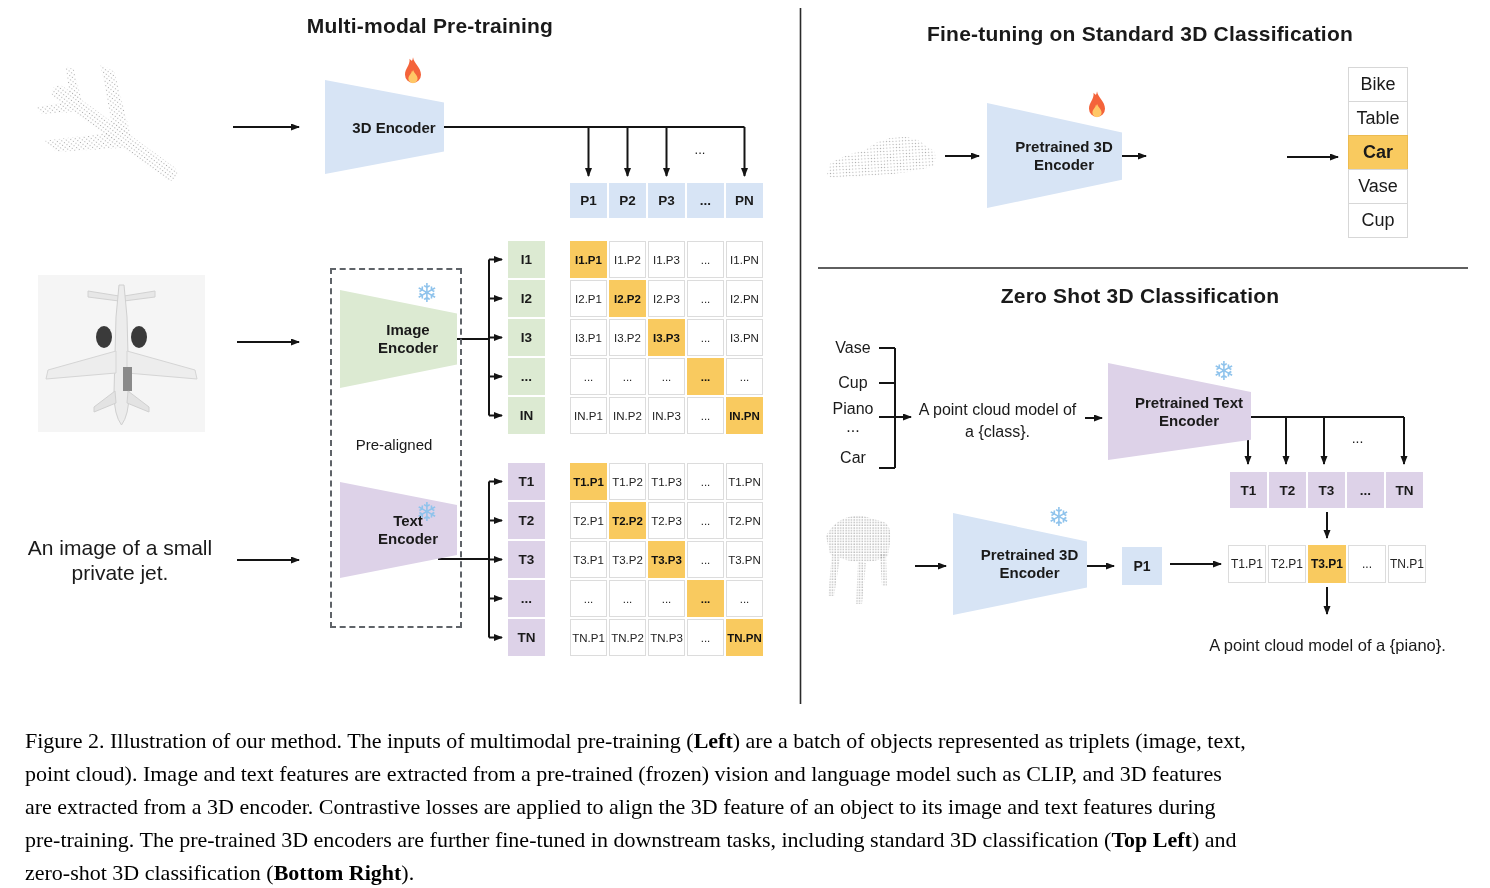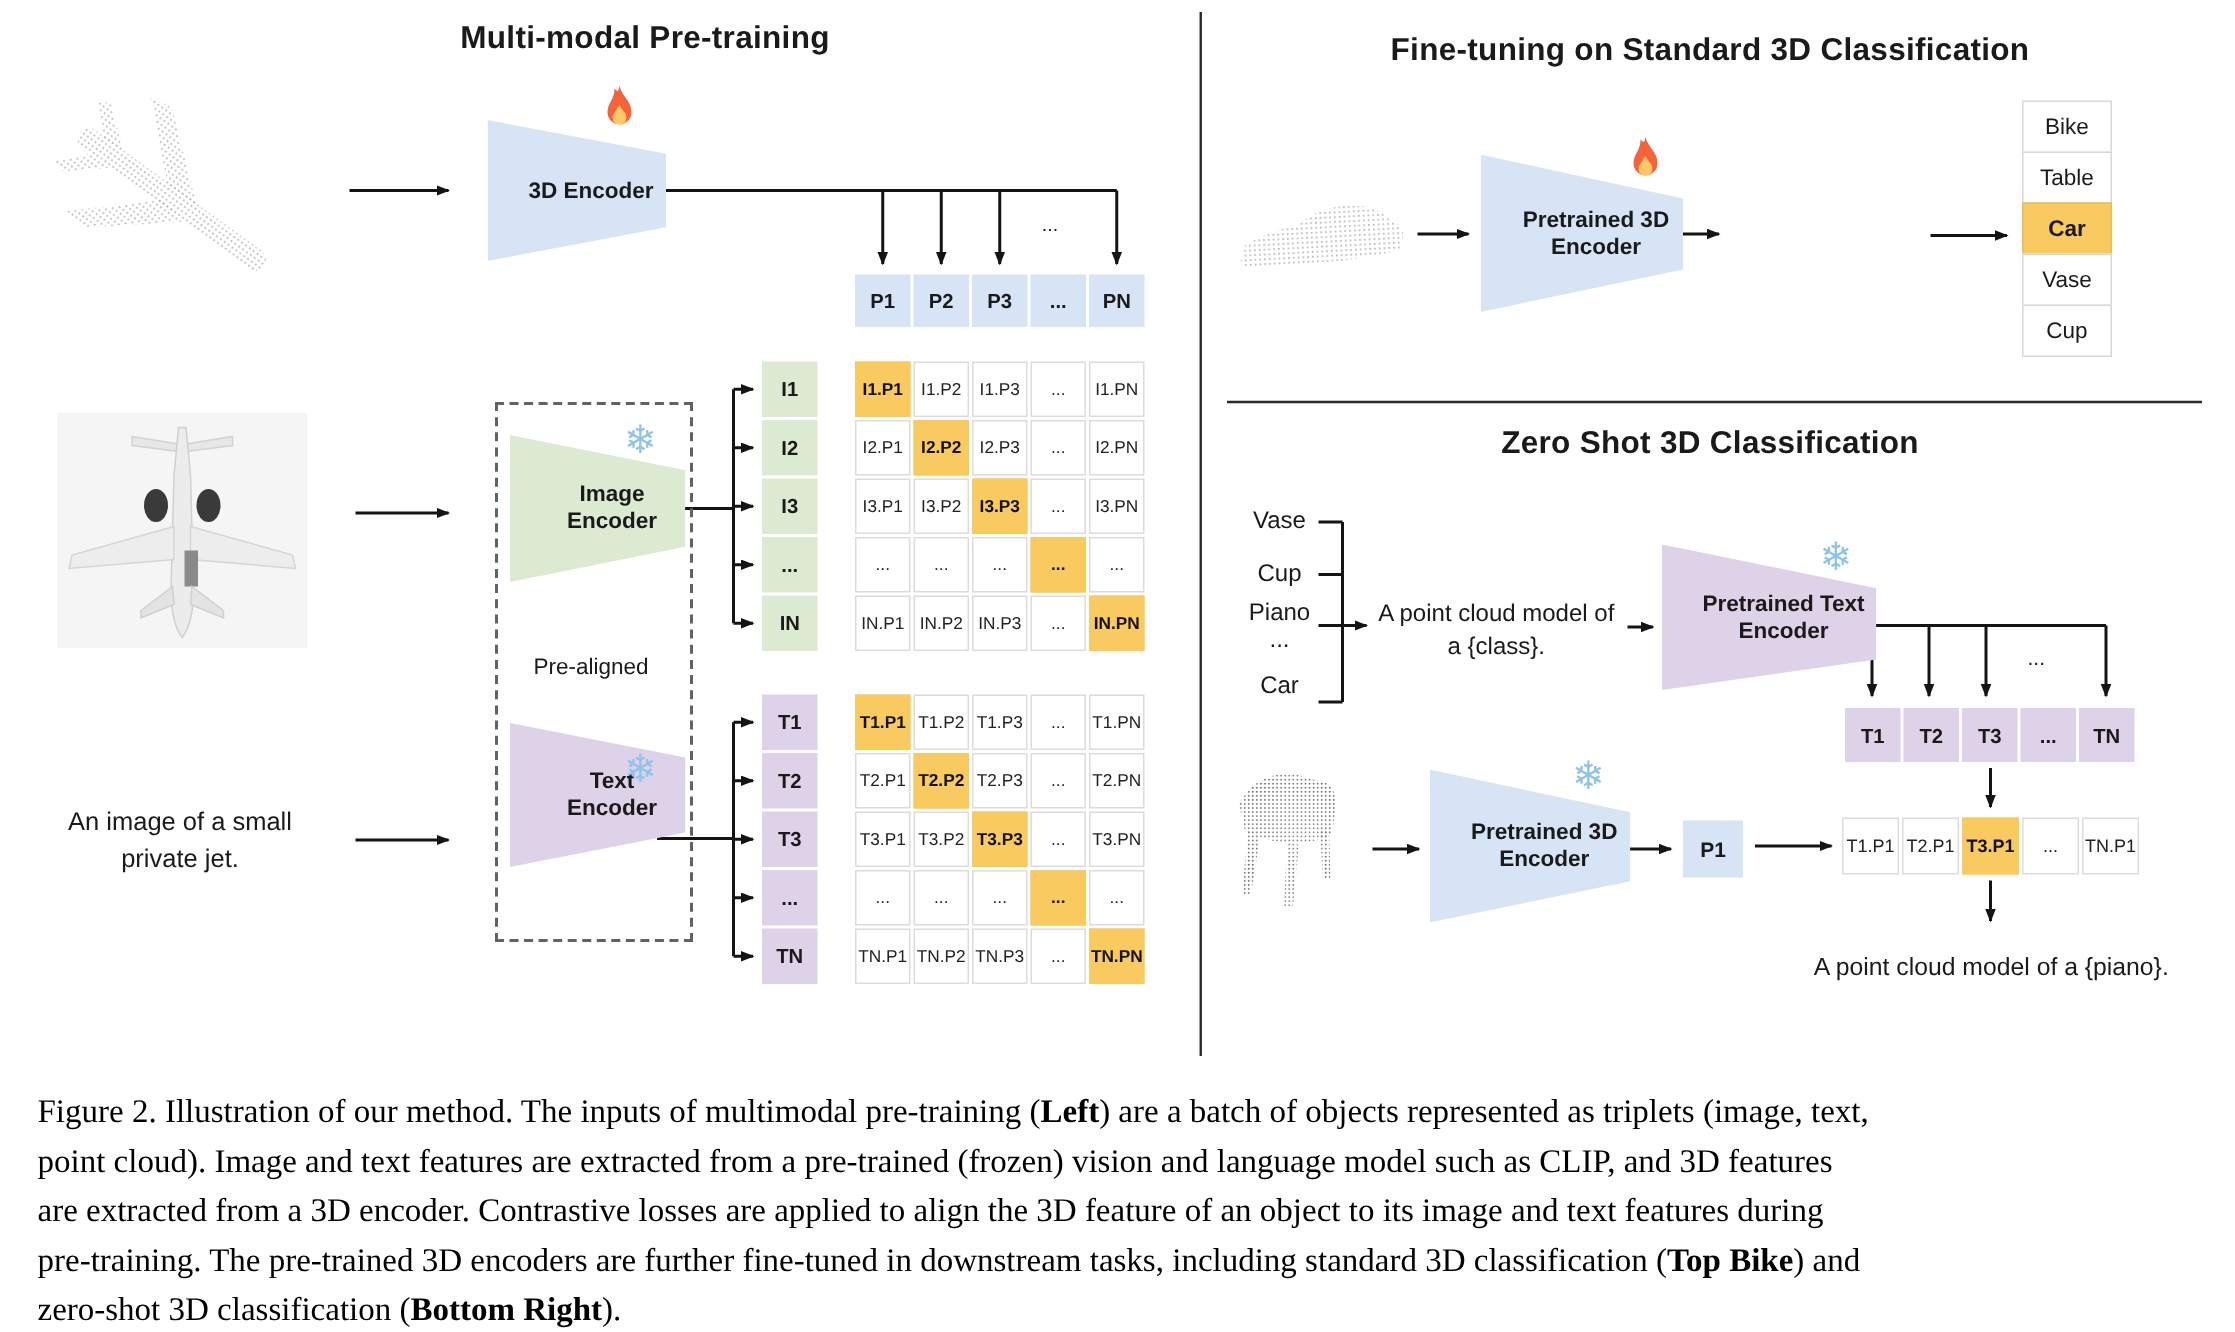--- a/index.html
+++ b/index.html
@@ -24,31 +24,31 @@
   .matrix{display:grid;grid-template-columns:repeat(5,37px);gap:2px;z-index:2;}
   .matrix .cell{box-sizing:border-box;width:37px;height:37px;border:1px solid #dcdcdc;background:#fff;
                 display:flex;align-items:center;justify-content:center;font-size:11.5px;color:#222;}
   .matrix .cell.diag{background:var(--highlight);border-color:var(--highlight);font-weight:bold;color:#111;}
   .resrow{display:grid;grid-template-columns:repeat(5,38px);gap:2px;z-index:2;}
   .resrow .cell{box-sizing:border-box;width:38px;height:38px;border:1px solid #dcdcdc;background:#fff;
                 display:flex;align-items:center;justify-content:center;font-size:12px;color:#222;}
   .resrow .cell.diag{background:var(--highlight);border-color:var(--highlight);font-weight:bold;color:#111;}
   .ft-list{z-index:2;}
   .ft-list .row{box-sizing:border-box;width:60px;height:35px;border:1px solid #d7d7d7;background:#fff;
-                display:flex;align-items:center;justify-content:center;font-size:15px;margin-top:-1px;}
+                display:flex;align-items:center;justify-content:center;font-size:18px;margin-top:-1px;}
   .ft-list .row:first-child{margin-top:0;}
   .ft-list .row.hl{background:var(--highlight);border-color:#ecbb51;font-weight:bold;}
   .dashed-box{border:2px dashed #5f6368;z-index:1;}
   .head-box{background:var(--gray);border-radius:14px;display:flex;flex-direction:column;align-items:center;
             justify-content:center;font-weight:bold;font-size:15px;line-height:19px;z-index:2;}
   .snow{font-size:26px;color:#8FC3EC;z-index:3;line-height:26px;}
   .pbox{background:var(--blue);display:flex;align-items:center;justify-content:center;
         font-weight:bold;font-size:14px;z-index:2;}
   .small-ellipsis{font-size:13px;text-align:center;color:#1a1a1a;}
-  .input-text{font-size:17px;text-align:center;line-height:25px;}
+  .input-text{font-size:21px;text-align:center;line-height:25px;}
   .zs-class{height:20px;line-height:20px;text-align:center;font-size:16px;}
   .zs-col div:nth-child(2){margin-top:15px;}
   .zs-col div:nth-child(3){margin-top:6px;}
   .zs-col div:nth-child(4){margin-top:-2px;}
   .zs-col div:nth-child(5){margin-top:11px;}
   .prompt{font-size:16px;text-align:center;line-height:22px;}
   .result-text{font-size:16.5px;text-align:center;}
   .pre-aligned{font-size:15px;text-align:center;}
   .caption{font-family:"Liberation Serif",serif;font-size:22px;line-height:33px;color:#000;}
   .caption .cap-line{white-space:nowrap;}
@@ -353,17 +353,17 @@
       <div class="cell">...</div>
       <div class="cell">TN.P1</div>
     </div>
 
   <div class="result-text abs" style="left:1190px;top:636px;width:275px">A point cloud model of a {piano}.</div>
 
   <div class="caption abs" style="left:25px;top:724px;width:1450px">
     <div class="cap-line"><span>Figure 2. Illustration of our method. The inputs of multimodal pre-training (</span><b>Left</b><span>) are a batch of objects represented as triplets (image, text,</span></div>
     <div class="cap-line"><span>point cloud). Image and text features are extracted from a pre-trained (frozen) vision and language model such as CLIP, and 3D features</span></div>
     <div class="cap-line"><span>are extracted from a 3D encoder. Contrastive losses are applied to align the 3D feature of an object to its image and text features during</span></div>
-    <div class="cap-line"><span>pre-training. The pre-trained 3D encoders are further fine-tuned in downstream tasks, including standard 3D classification (</span><b>Top Bike</b><span>) and</span></div>
+    <div class="cap-line"><span>pre-training. The pre-trained 3D encoders are further fine-tuned in downstream tasks, including standard 3D classification (</span><b>Top Left</b><span>) and</span></div>
     <div class="cap-line"><span>zero-shot 3D classification (</span><b>Bottom Right</b><span>).</span></div>
   </div>
 
 </div>
 
 </body></html>

